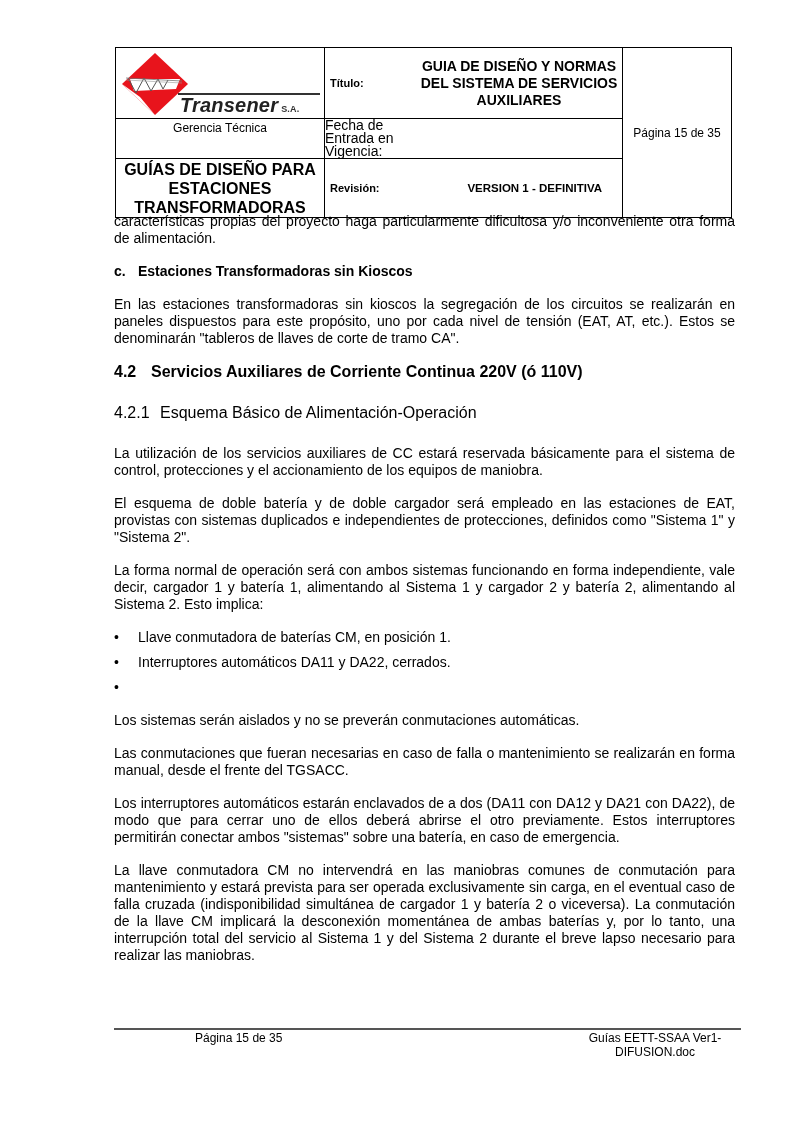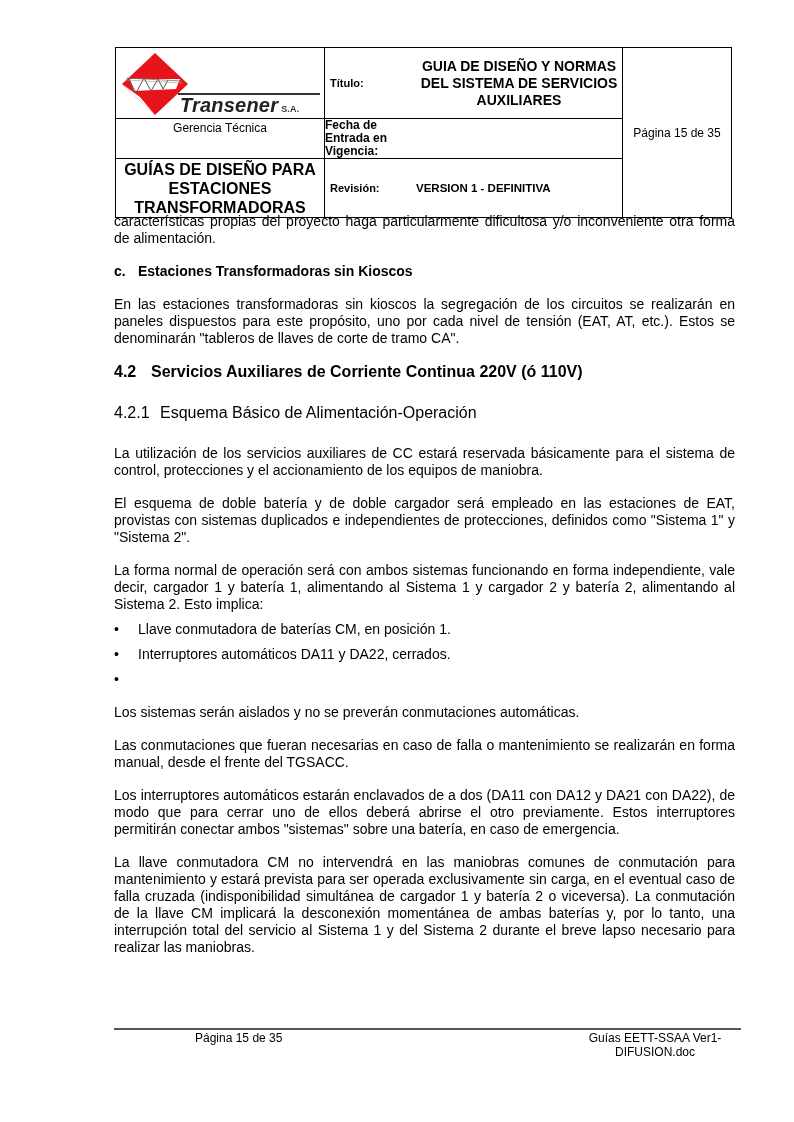--- a/index.html
+++ b/index.html
@@ -13,23 +13,23 @@
   .brand { position:absolute; left:60px; top:43px; font-style:italic; font-weight:bold;
            font-size:20px; color:#222; letter-spacing:0.2px; }
   .brand-sa { font-size:9px; font-style:normal; margin-left:3px; color:#333; }
   .brand-line { position:absolute; left:58px; top:42px; width:142px; height:2px; background:#333; }
   .ger { text-align:center; font-size:12px; height:26px; vertical-align:top !important; padding-top:2px !important; }
   .guias { text-align:center; font-weight:bold; font-size:16px; line-height:19px; height:58px; }
   .mid-cell { font-size:11px; font-weight:bold; }
   .titulo-row { display:flex; align-items:center; height:55px; }
   .lbl { width:86px; padding-left:5px; }
   .title-val { flex:1; text-align:center; font-size:14px; line-height:17px; }
-  .fecha { font-size:12px; font-weight:bold; line-height:13px; padding:2px 4px; }
+  .fecha { font-size:14px; font-weight:normal; line-height:13px; padding:2px 4px; }
   .rev-row { display:flex; align-items:center; height:56px; }
-  .rev-val { flex:1; text-align:left; font-size:11.5px; padding-right:20px; }
+  .rev-val { flex:1; text-align:right; font-size:11.5px; padding-right:20px; }
   .pag-cell { text-align:center; font-size:12px; width:108px; }
 
   .content { position:absolute; left:114px; top:213px; width:621px; font-size:14px; line-height:17px; }
   .p { text-align:justify; margin:0 0 16px 0; }
   .h-c { font-weight:bold; font-size:14px; margin:8px 0 16px 0; }
   .h-c span.num { display:inline-block; width:24px; }
   .h2 { font-weight:bold; font-size:16px; margin:4px 0 24px 0; }
   .h2 .num { display:inline-block; width:37px; }
   .h3 { font-size:16px; margin:0 0 24px 0; }
   .h3 .num { display:inline-block; width:46px; }
@@ -88,21 +88,21 @@
   </table>
 
 <div class="content">
   <p class="p">características propias del proyecto haga particularmente dificultosa y/o inconveniente otra forma de alimentación.</p>
   <div class="h-c"><span class="num">c.</span><span>Estaciones Transformadoras sin Kioscos</span></div>
   <p class="p">En las estaciones transformadoras sin kioscos la segregación de los circuitos se realizarán en paneles dispuestos para este propósito, uno por cada nivel de tensión (EAT, AT, etc.). Estos se denominarán "tableros de llaves de corte de tramo CA".</p>
   <div class="h2"><span class="num">4.2</span><span>Servicios Auxiliares de Corriente Continua 220V (ó 110V)</span></div>
   <div class="h3"><span class="num">4.2.1</span><span>Esquema Básico de Alimentación-Operación</span></div>
   <p class="p">La utilización de los servicios auxiliares de CC estará reservada básicamente para el sistema de control, protecciones y el accionamiento de los equipos de maniobra.</p>
   <p class="p">El esquema de doble batería y de doble cargador será empleado en las estaciones de EAT, provistas con sistemas duplicados e independientes de protecciones, definidos  como "Sistema 1" y "Sistema 2".</p>
-  <p class="p" style="margin-bottom:8px;">La forma normal de operación será con ambos sistemas funcionando en forma independiente, vale decir, cargador 1 y batería 1, alimentando al Sistema 1 y cargador 2 y batería 2, alimentando al Sistema 2. Esto implica:</p>
+  <p class="p" style="margin-bottom:16px;">La forma normal de operación será con ambos sistemas funcionando en forma independiente, vale decir, cargador 1 y batería 1, alimentando al Sistema 1 y cargador 2 y batería 2, alimentando al Sistema 2. Esto implica:</p>
   <div class="bl">
       <span class="bul">•</span>
       <span>Llave conmutadora de baterías CM, en posición 1.</span>
     </div>
   <div class="bl">
       <span class="bul">•</span>
       <span>Interruptores automáticos DA11 y DA22, cerrados.</span>
     </div>
   <div class="bl bl-last">
       <span class="bul">•</span>

